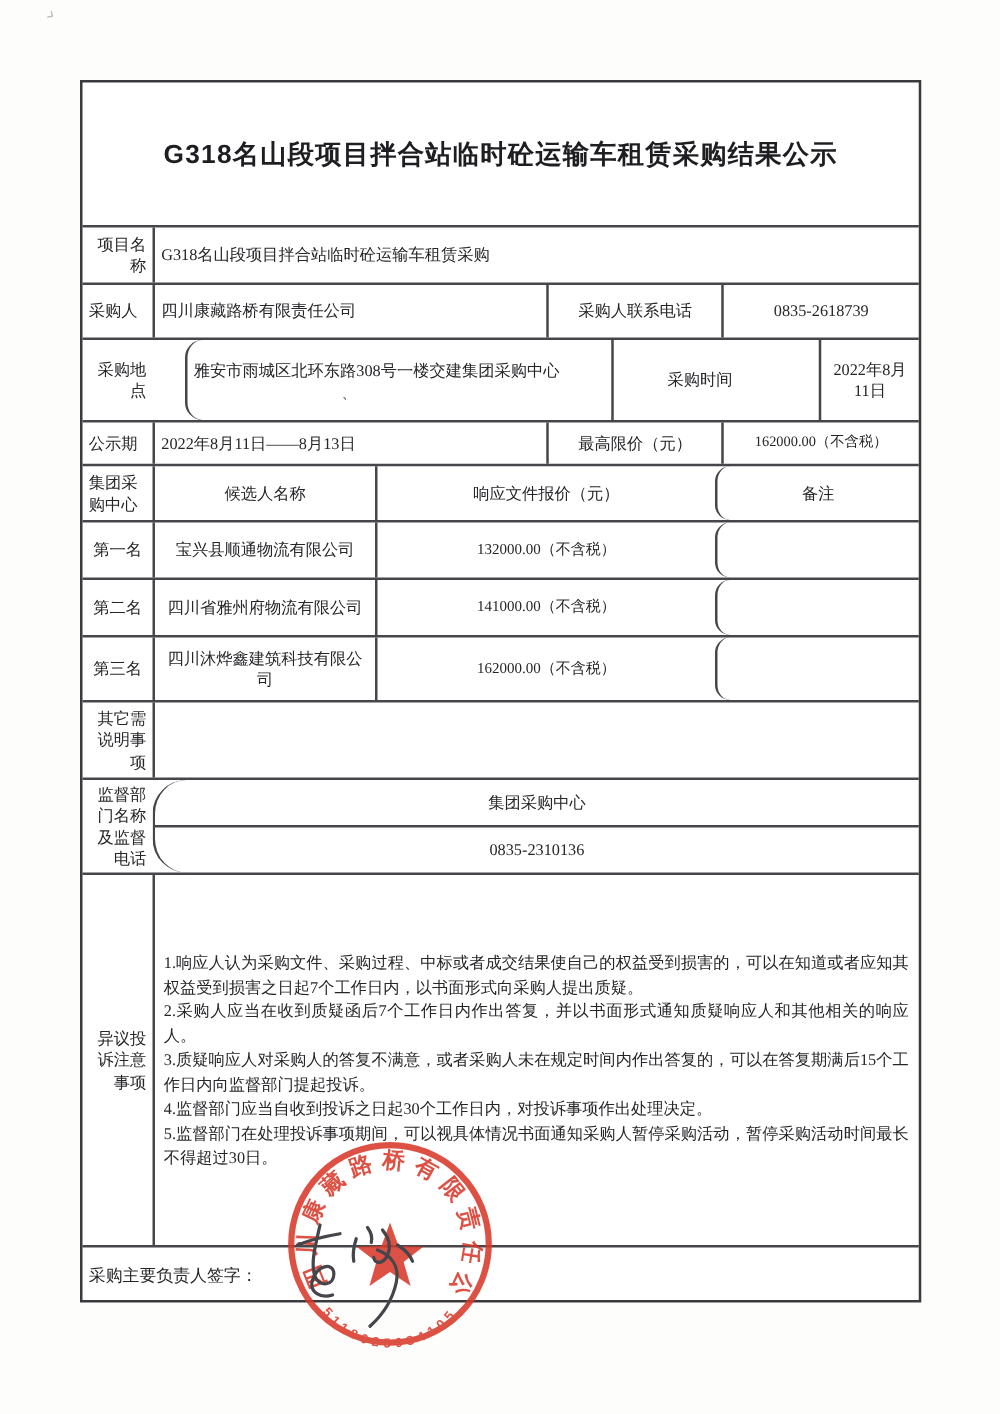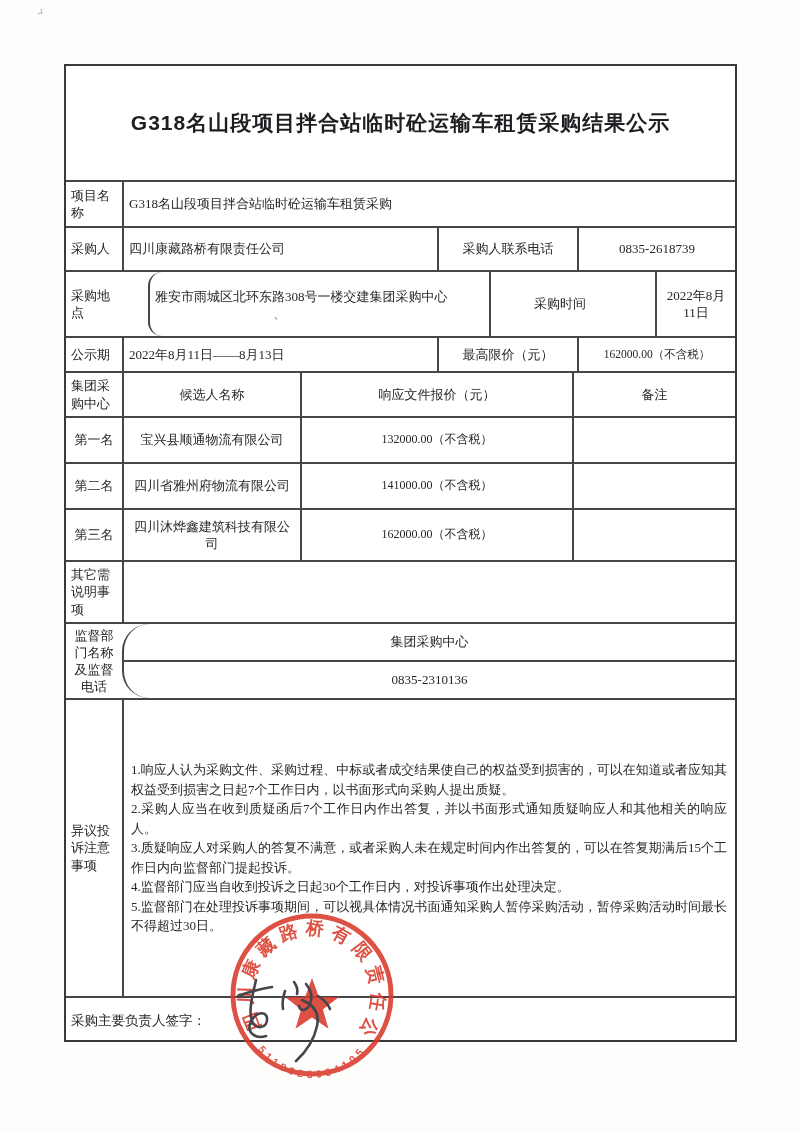--- a/index.html
+++ b/index.html
@@ -22,31 +22,31 @@
   }
   .row{display:flex;box-sizing:border-box;border-top:2px solid #46464a;}
   .row:first-child{border-top:none;align-items:center;}
   .cell{
     box-sizing:border-box;border-left:2px solid #46464a;
     display:flex;align-items:center;
     font-size:13px;line-height:1.32;
     padding:2px 5px;
     overflow:hidden;
   }
-  .cell:first-child{border-left:none;}
+  .cell:first-child{border-left:none;text-align:right;}
   .w-label{width:56px;flex:0 0 56px;}
   .w-val1{width:315px;flex:0 0 315px;}
   .w-lab2{width:140px;flex:0 0 140px;justify-content:center;text-align:center;}
   .w-val2{flex:1;justify-content:center;text-align:center;}
   .grow{flex:1;}
   .center{justify-content:center;text-align:center;}
   .w-rank{width:56px;flex:0 0 56px;justify-content:center;text-align:center;}
   .w-name{width:178px;flex:0 0 178px;justify-content:center;text-align:center;}
   .w-price{width:272px;flex:0 0 272px;justify-content:center;text-align:center;}
-  .w-remark{flex:1;}
+  .w-remark{flex:1;border-radius:12px;}
   .title-row{height:114px;align-items:center;justify-content:center;display:flex;}
   .doc-title{
     font-family:"Liberation Sans","DejaVu Sans",sans-serif;
     font-weight:bold;font-size:21px;letter-spacing:1px;color:#1e1e22;
     text-align:center;
   }
   .h46{height:46px;} .h44{height:44px;} .h50{height:66px;gap:26px;} .h35{height:35px;}
   .h45{height:45px;} .h52{height:52px;} .h62{height:62px;}
   .sup-row{height:76px;}
   .sup-right{flex:1;display:flex;flex-direction:column;border-left:2px solid #46464a;border-radius:27px;}

